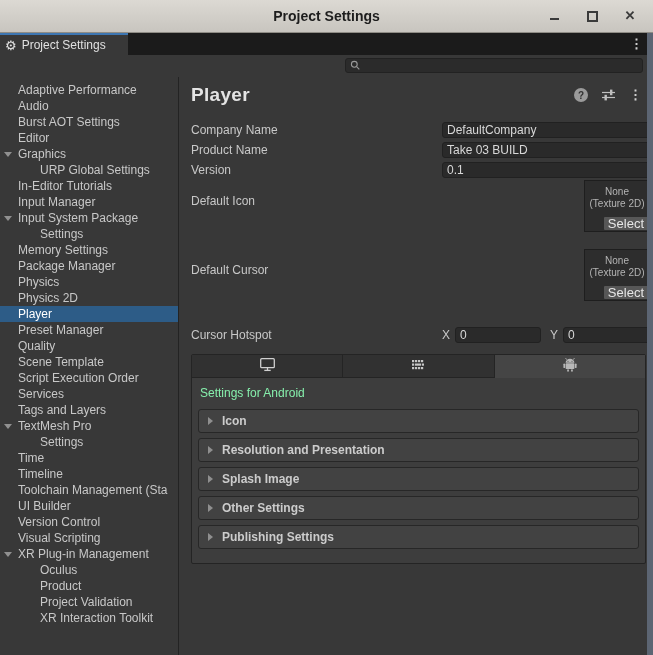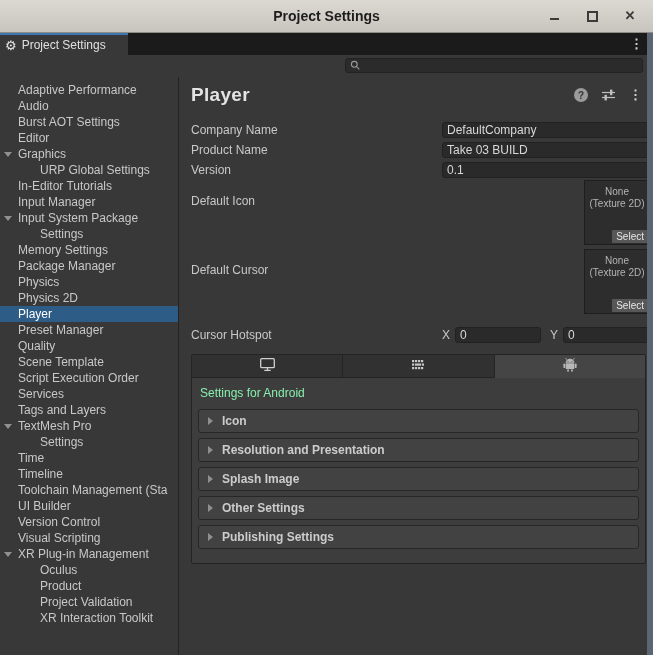--- a/index.html
+++ b/index.html
@@ -71,28 +71,28 @@
   .field-label { width:251px; flex:none; color:#c8c8c8; }
   .txt-input {
     flex:1; height:16px; background:#2a2a2a; border:1px solid #212121; border-radius:3px;
     color:#d8d8d8; padding:0 4px; box-sizing:border-box; font-size:12px;
     font-family:"Liberation Sans",sans-serif; outline:none; min-width:0;
   }
 
   .picker-row { display:flex; align-items:flex-start; height:69px; }
   .picker-row .field-label { padding-top:3px;margin-top:11px; }
   .picker-box {
-    margin-left:auto; width:66px; height:65px; background:#2d2d2d;
+    margin-left:auto; width:66px; height:52px; background:#2d2d2d;
     border:1px solid #1e1e1e; position:relative; text-align:center;
     font-size:10px; color:#b4b4b4; box-sizing:border-box; flex:none;
   }
   .picker-none { padding-top:5px; line-height:12px; }
   .select-btn {
     position:absolute; right:1px; bottom:1px; background:#575757; color:#e6e6e6;
-    font-size:10px; line-height:13px; height:13px; padding:0 4px; border-radius:1px;
+    font-size:13px; line-height:13px; height:13px; padding:0 4px; border-radius:1px;
   }
 
   .hotspot-row { display:flex; align-items:center; height:20px; margin-top:7px;justify-content:center; }
   .axis-label { color:#c8c8c8; margin-right:5px; }
   .hotspot-x { width:86px; flex:none; }
   .y-gap { margin-left:9px; }
 
   .platform-box { margin-top:9px; margin-right:4px; border:1px solid #242424; background:#3d3d3d; border-radius:2px; }
   .platform-tabs { display:flex; height:23px; }
   .ptab {

